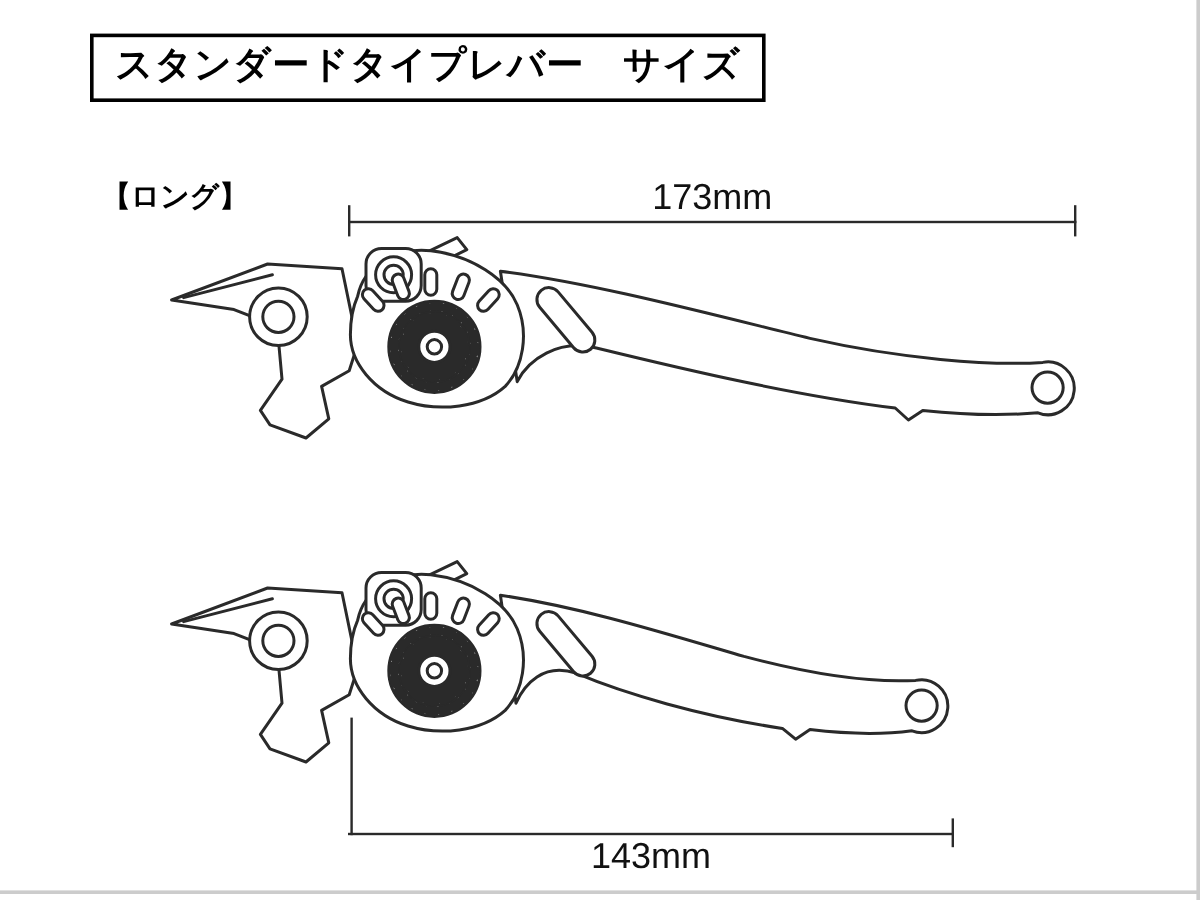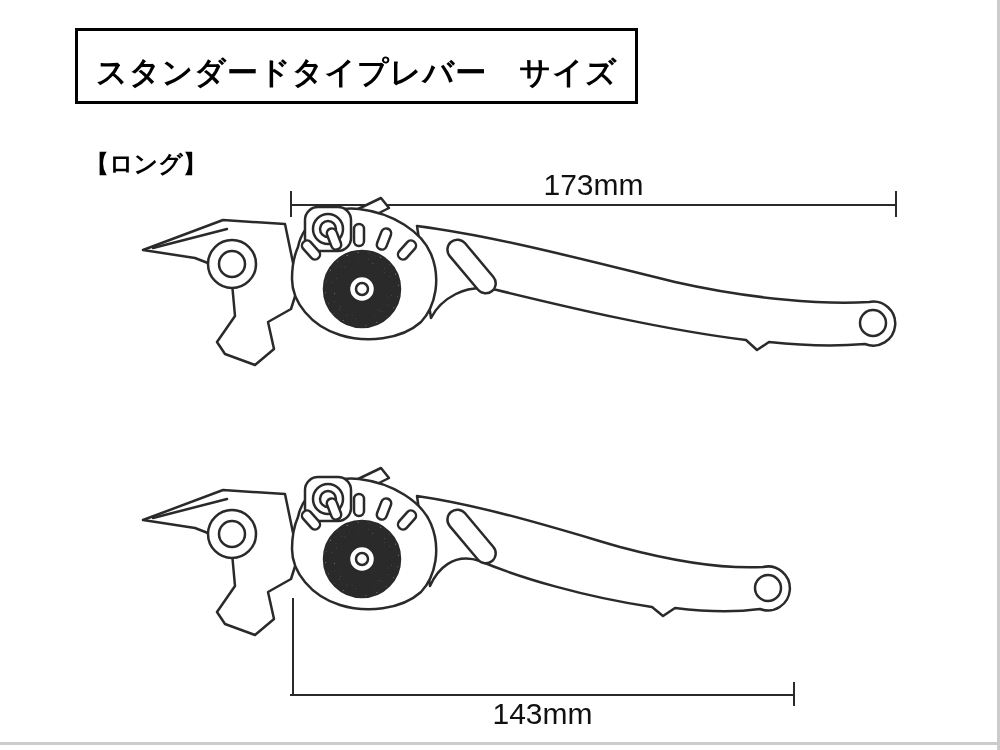--- a/index.html
+++ b/index.html
@@ -2,40 +2,40 @@
 <html><head>
 <meta charset="utf-8">
 <style>
   html,body{margin:0;padding:0;background:#fff;}
   .page{
     position:relative;width:1000px;height:750px;background:#ffffff;overflow:hidden;
     font-family:"Liberation Sans", sans-serif;color:#000;
   }
   .title-box{
     position:absolute;left:75px;top:28px;
-    border:3px solid #000;padding:21px 18px 7px 18px;
+    border:3px solid #000;padding:2px 18px 7px 18px;
     font-size:31px;font-weight:bold;letter-spacing:1px;white-space:nowrap;
   }
   .fig-label{
     position:absolute;left:85px;font-size:24px;font-weight:bold;white-space:nowrap;
   }
   .fig-label.long{top:148px;}
   .fig-label.short{top:438px;}
   .lever-svg{position:absolute;}
   .lever-svg.long{left:135px;top:192px;}
   .lever-svg.short{left:135px;top:462px;}
   .dim{position:absolute;}
   .dim-text{
     position:absolute;left:0;width:100%;text-align:center;
     font-size:30px;line-height:30px;color:#111;white-space:nowrap;
   }
   .dim-line{position:absolute;left:0;width:100%;height:0;border-top:2px solid #2a2a2a;}
   .tick{position:absolute;width:2px;background:#2a2a2a;}
   
-  .dim.long{left:290px;top:150px;width:607px;height:36px;margin-top:20px;}
+  .dim.long{left:290px;top:150px;width:607px;height:36px;}
   .dim.long .dim-text{top:0;}
   .dim.long .dim-line{top:34px;}
   .dim.long .tick{top:21px;height:26px;}
   .dim.long .tick.left{left:0;}
   .dim.long .tick.right{right:0;}
   
   .dim.short{left:290px;top:688px;width:505px;height:50px;}
   .dim.short .dim-line{top:6px;}
   .dim.short .dim-text{top:11px;text-align:center;}
   .dim.short .tick{top:-6px;height:24px;}

